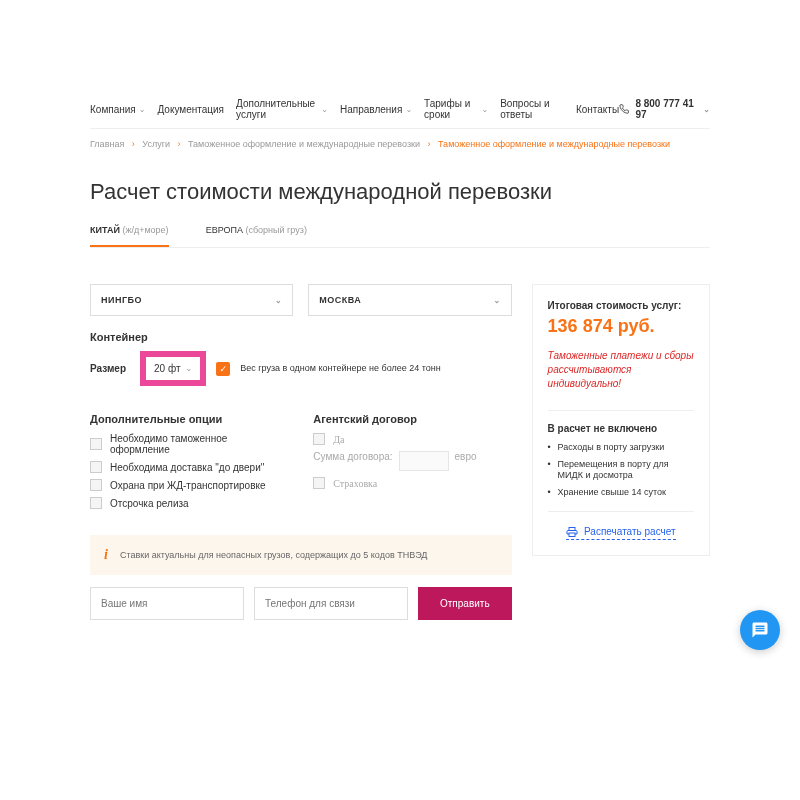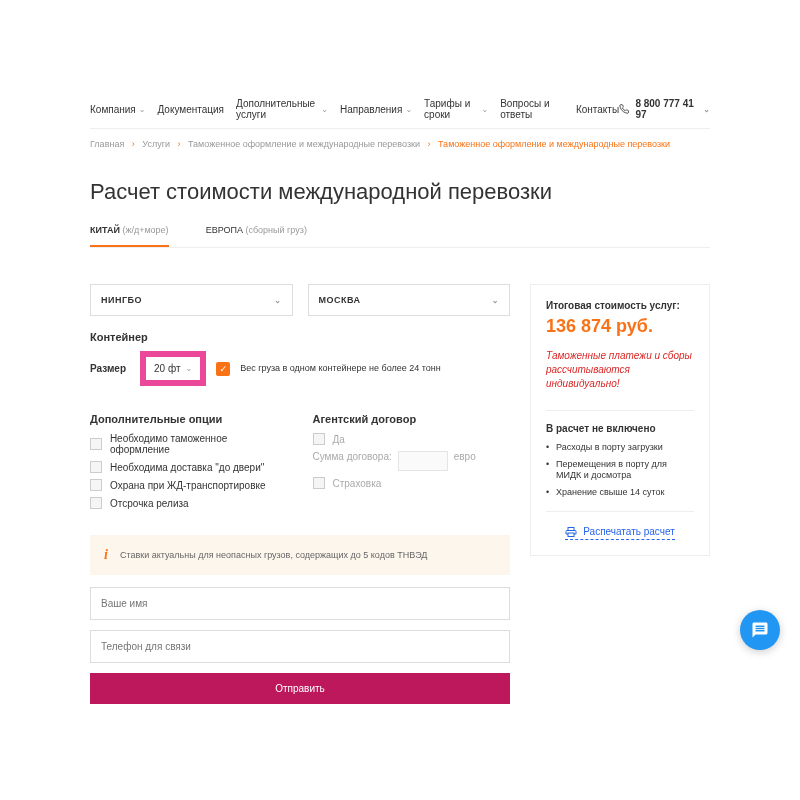--- a/index.html
+++ b/index.html
@@ -28,27 +28,27 @@
 .section-title { font-size: 11px; font-weight: bold; margin: 12px 0 8px; }
 .size-row { display: flex; align-items: center; gap: 10px; margin-bottom: 15px; }
 .size-label { font-size: 10px; font-weight: bold; width: 40px; }
 .size-select { border: 6px solid #ec4899; padding: 6px 8px; font-size: 10px; display: flex; align-items: center; gap: 5px; cursor: pointer; }
 .check-orange { width: 14px; height: 14px; background: #f97316; border-radius: 2px; display: flex; align-items: center; justify-content: center; color: #fff; font-size: 9px; }
 .weight-text { font-size: 9px; line-height: 1.3; }
 .two-cols { display: flex; gap: 25px; }
 .col { flex: 1; }
 .check-row { display: flex; align-items: center; gap: 8px; margin: 6px 0; font-size: 10px; }
 .checkbox { width: 12px; height: 12px; border: 1px solid #ccc; background: #f5f5f5; }
-.disabled { color: #aaa; }
+.disabled { color: #aaa; font-family: Liberation Serif, serif; }
 .amount-row { display: flex; align-items: flex-start; gap: 6px; font-size: 10px; color: #aaa; margin: 6px 0; }
 .amount-input { width: 50px; height: 20px; border: 1px solid #e5e5e5; background: #fafafa; }
 .info-banner { background: #fdf6ed; padding: 12px 14px; display: flex; align-items: center; gap: 12px; margin-top: 20px; }
 .info-icon { color: #f97316; font-style: italic; font-weight: bold; font-size: 14px; font-family: Georgia, serif; }
 .info-text { font-size: 9px; color: #666; }
-.form-row { display: flex; gap: 10px; margin-top: 12px; flex-direction: column; }
+.form-row { display: flex; gap: 10px; margin-top: 12px; }
 .text-input { flex: 1; border: 1px solid #ddd; padding: 10px; font-size: 10px; color: #aaa; }
 .submit-btn { background: #be185d; color: #fff; border: none; padding: 10px 22px; font-size: 10px; cursor: pointer; }
 .summary-box { border: 1px solid #eee; padding: 15px; }
 .summary-label { font-size: 10px; font-weight: bold; margin-bottom: 5px; }
 .summary-value { font-size: 18px; font-weight: bold; color: #f97316; margin-bottom: 12px; }
 .summary-note { font-size: 10px; font-style: italic; color: #dc2626; line-height: 1.4; margin-bottom: 19px; }
 .summary-hr { border: none; border-top: 1px solid #eee; margin: 12px 0; }
 .excl-title { font-size: 10px; font-weight: bold; margin-bottom: 8px; }
 .excl-list { list-style: none; }
 .excl-list li { font-size: 9px; margin: 5px 0; padding-left: 10px; position: relative; line-height: 1.3; }

